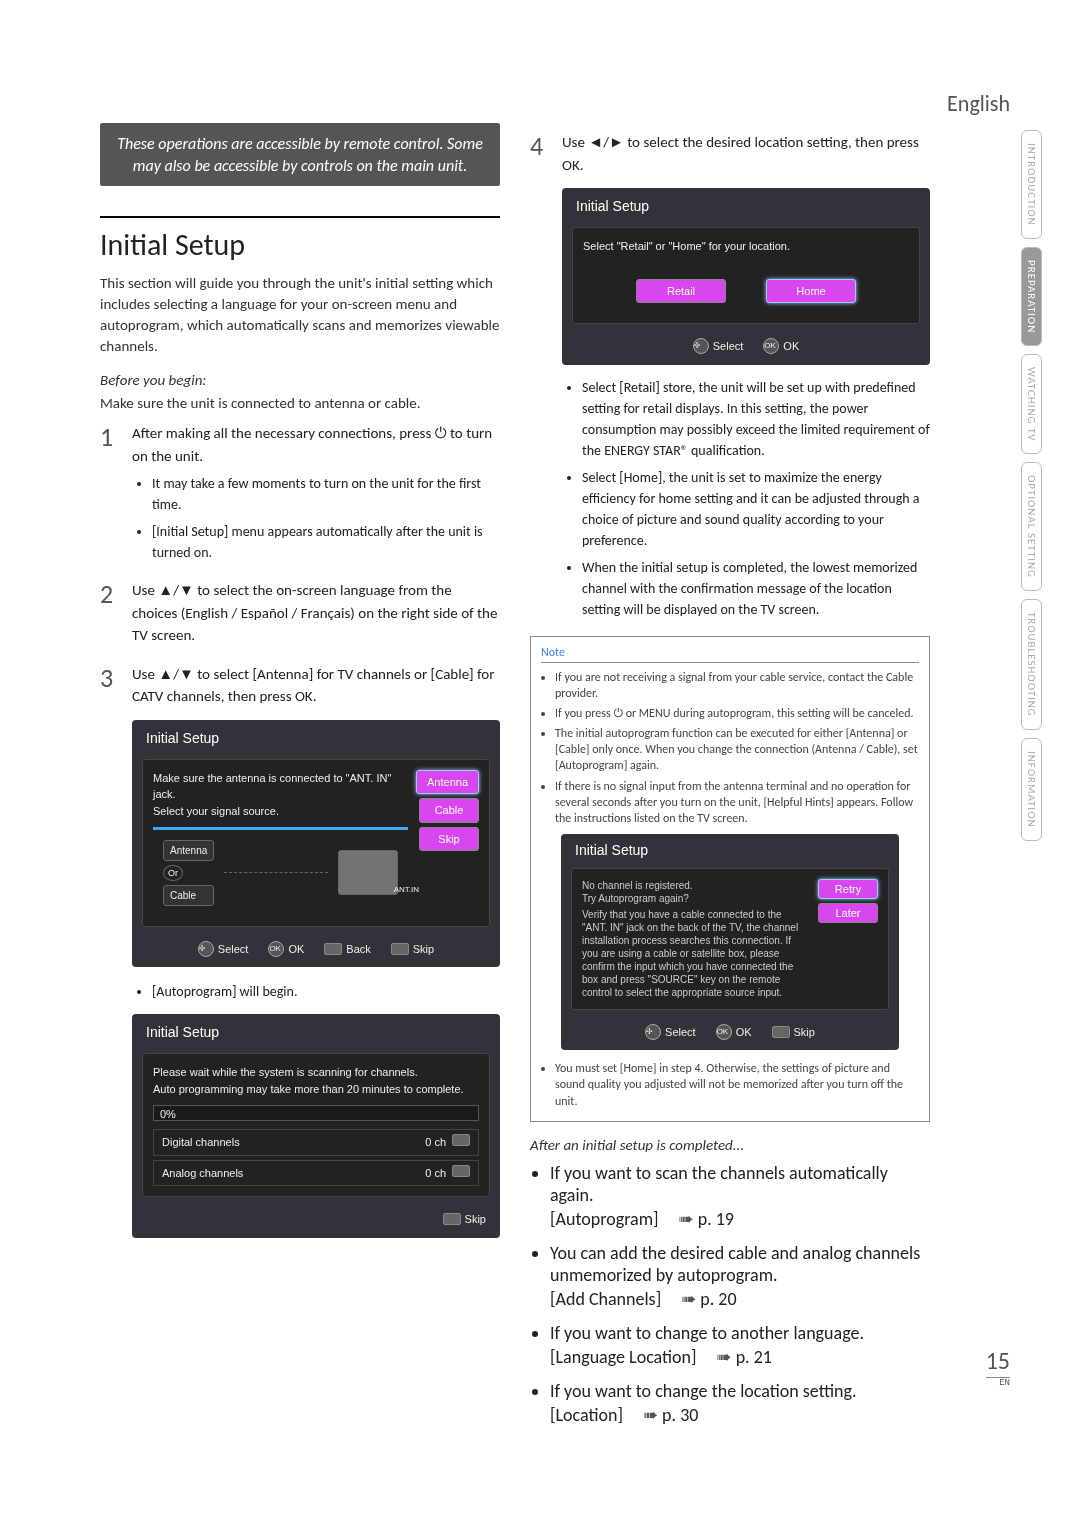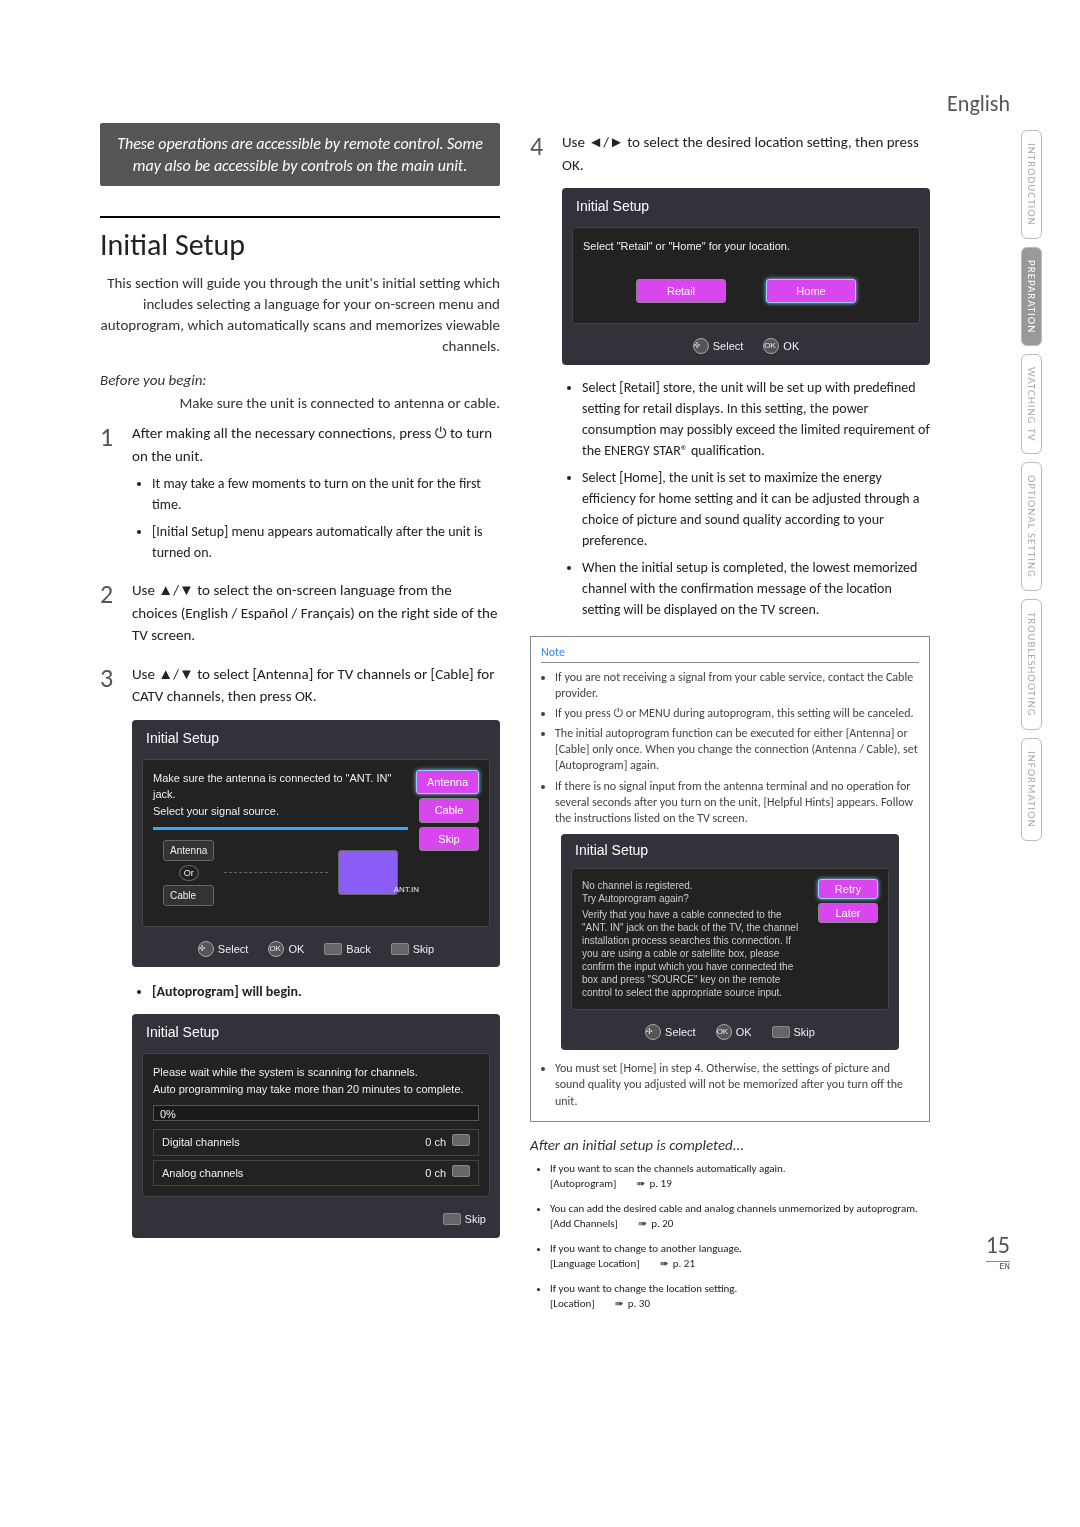--- a/index.html
+++ b/index.html
@@ -7,21 +7,21 @@
     .page { padding: 90px 70px 0 100px; position: relative; }
     .lang-label { text-align: right; font-size: 22px; color: #555; margin-bottom: 6px; font-weight: 300; }
     .side-tabs { position: absolute; right: 38px; top: 130px; display: flex; flex-direction: column; gap: 8px; }
     .side-tab { writing-mode: vertical-rl; font-size: 11px; letter-spacing: 1px; padding: 12px 3px; border: 1px solid #bbb; border-radius: 6px; color: #aaa; text-align: center; }
     .side-tab.active { background: #999; color: #fff; }
     .columns { display: flex; gap: 30px; }
     .col { width: 400px; }
     .callout { background: #555; color: #fff; text-align: center; padding: 10px 6px; font-style: italic; font-size: 16px; line-height: 1.35; border-radius: 2px; }
     .col hr.sep { border: none; border-top: 2px solid #000; margin: 30px 0 8px; }
     h2.section-title { font-size: 30px; font-weight: 400; margin-bottom: 10px; }
-    p.body { font-size: 15px; line-height: 1.4; color: #333; text-align: right; }
+    p.body { font-size: 15px; line-height: 1.4; color: #333; }
     .subhead { font-style: italic; font-weight: 500; font-size: 15px; margin-top: 14px; margin-bottom: 4px; color: #333; }
     ol.steps { list-style: none; counter-reset: step; margin-top: 8px; }
     ol.steps > li { position: relative; padding-left: 32px; margin-bottom: 16px; font-size: 15px; line-height: 1.5; }
     ol.steps > li::before { counter-increment: step; content: counter(step); position: absolute; left: 0; top: -4px; font-size: 26px; font-weight: 500; color: #555; }
     .col2 ol.steps { counter-reset: step 3; }
     ul.sub { list-style: disc; margin: 6px 0 0 20px; font-size: 14px; }
     ul.sub li { margin-bottom: 6px; }
     .ui-panel { background: #32333a; color: #eee; border-radius: 4px; margin-top: 12px; font-family: Arial, sans-serif; }
     .ui-title { font-size: 14px; padding: 8px 14px 4px; color: #fff; }
     .ui-body { background: #222; border: 1px solid #444; border-radius: 3px; margin: 6px 10px 8px; padding: 10px; font-size: 11px; }
@@ -30,31 +30,31 @@
     .ui-btn.lit { box-shadow: 0 0 4px #9cf; border-color: #9cf; }
     .ui-bottom { display: flex; gap: 20px; justify-content: center; padding: 6px 0 10px; font-size: 11px; }
     .ui-bottom span { display: inline-flex; align-items: center; gap: 4px; }
     .icon-circle { display: inline-block; width: 16px; height: 16px; border-radius: 50%; background: #555; border: 1px solid #aaa; font-size: 8px; line-height: 14px; text-align: center; }
     .icon-tiny { width: 18px; height: 12px; background: #666; border: 1px solid #888; border-radius: 2px; display: inline-block; }
     .antenna-row { display: flex; align-items: flex-start; }
     .antenna-left { flex: 1; }
     .antenna-diagram { background: #222; border-top: 3px solid #3af; margin-top: 8px; padding: 10px; display: flex; align-items: center; gap: 10px; font-size: 10px; }
     .ant-box { border: 1px solid #666; border-radius: 3px; padding: 2px 6px; background: #333; }
     .or-badge { border: 1px solid #666; border-radius: 50%; padding: 2px 4px; font-size: 9px; }
-    .tv-box { width: 60px; height: 45px; border: 1px solid #666; border-radius: 3px; background: #8b5cf6; position: relative; }
+    .tv-box { width: 60px; height: 45px; border: 1px solid #666; border-radius: 3px; background: #737373; position: relative; }
     .tv-ant { position: absolute; bottom: -2px; right: -22px; font-size: 8px; }
     .progress-panel .progress-bar { height: 16px; background: #1a1a1a; border: 1px solid #555; margin: 8px 0; position: relative; }
     .progress-bar .pct { position: absolute; left: 6px; top: 0; font-size: 11px; line-height: 16px; }
     .ch-row { display: flex; justify-content: space-between; border: 1px solid #444; padding: 4px 8px; margin-top: 4px; font-size: 11px; }
     .ch-row .count { display: flex; gap: 6px; }
     .note-box { border: 1px solid #888; padding: 8px 10px; margin-top: 10px; }
     .note-title { font-size: 12px; color: #3b82f6; border-bottom: 1px solid #888; padding-bottom: 3px; margin-bottom: 6px; }
     .note-box ul { list-style: disc; margin-left: 14px; font-size: 12px; line-height: 1.35; color: #444; }
     .note-box ul li { margin-bottom: 4px; }
-    .after-list { list-style: disc; margin-left: 20px; margin-top: 8px; font-size: 11px; }
+    .after-list { list-style: disc; margin-left: 20px; margin-top: 8px; font-size: 18px; }
     .after-list li { margin-bottom: 12px; }
     .ref-line { display: flex; gap: 20px; margin-top: 2px; }
     .ref-line .arrow::before { content: "➠"; margin-right: 4px; color: #555; }
     .page-num { position: absolute; bottom: 50px; right: 70px; font-size: 24px; color: #555; text-align: right; }
     .page-num .en { display: block; font-size: 9px; border-top: 1px solid #888; margin-top: 2px; font-family: Liberation Mono, monospace; }
     .retail-home { display: flex; gap: 40px; justify-content: center; padding: 24px 0 10px; }
     .no-ch-flex { display: flex; gap: 10px; }
     .no-ch-text { flex: 1; font-size: 10px; line-height: 1.3; color: #ccc; }
   </style>
 </head>
@@ -96,21 +96,21 @@
 
           <div class="ui-panel">
             <div class="ui-title">Initial Setup</div>
             <div class="ui-body antenna-row">
               <div class="antenna-left">
                 <div>Make sure the antenna is connected to "ANT. IN" jack.</div>
                 <div>Select your signal source.</div>
                 <div class="antenna-diagram">
                   <div>
                     <div class="ant-box">Antenna</div>
-                    <div style="text-align:center; margin:4px 0;"><span class="or-badge">Or</span></div>
+                    <div style="margin:4px 0;"><span class="or-badge">Or</span></div>
                     <div class="ant-box">Cable</div>
                   </div>
                   <div style="flex:1; border-top:1px dashed #666;"></div>
                   <div class="tv-box">
                     <span class="tv-ant">ANT.IN</span>
                   </div>
                 </div>
               </div>
               <div class="ui-btns" style="margin-left:8px;">
                 <div class="ui-btn lit">Antenna</div>
@@ -131,21 +131,21 @@
                   <span class="icon-tiny"></span>
                   <span>Back</span>
                 </span>
               <span>
                   <span class="icon-tiny"></span>
                   <span>Skip</span>
                 </span>
             </div>
           </div>
 
-          <ul class="sub" style="margin-top:14px;font-weight:bold;">
+          <ul class="sub" style="margin-top:14px;">
             <li>[Autoprogram] will begin.</li>
           </ul>
 
           <div class="ui-panel progress-panel">
             <div class="ui-title">Initial Setup</div>
             <div class="ui-body">
               <div>Please wait while the system is scanning for channels.</div>
               <div>Auto programming may take more than 20 minutes to complete.</div>
               <div class="progress-bar">
                   <span class="pct">0%</span>

